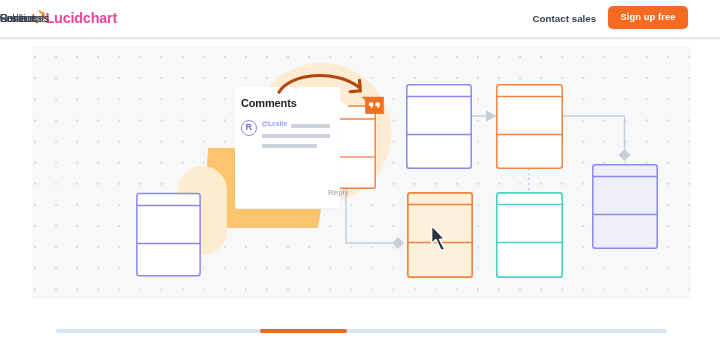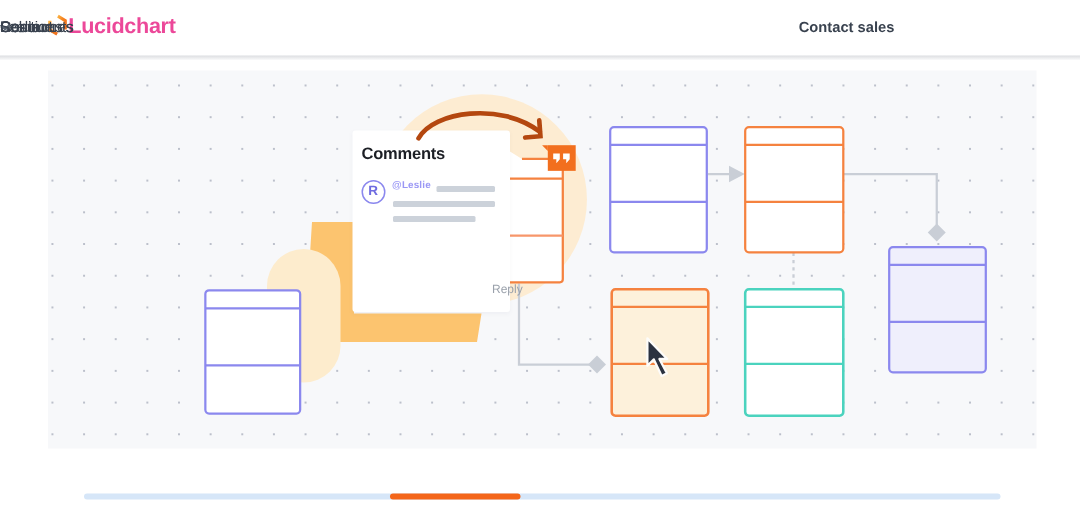--- a/index.html
+++ b/index.html
@@ -136,20 +136,23 @@
         </svg>
         <span class="nav-item">Resources</span>
         <svg class="chev" viewBox="0 0 7 4.2">
           <path d="M0.62 0.62 L3.5 3.58 L6.38 0.62" fill="none" stroke="#5a6572" stroke-width="1.1"></path>
         </svg>
         <span class="nav-item">Contact</span>
         <span class="nav-item">Solutions</span>
       </div>
 
     <span class="contact">Contact sales</span>
+    <div class="signup">
+      <span>Sign up free</span>
+    </div>
   </div>
 
   <div class="canvas">
     <div class="dots"></div>
 
     <svg class="svg-ill" viewBox="0 0 659 252">
 
       <circle cx="289.2" cy="86" r="70.1" fill="#fdecd2"></circle>
 
       <path d="M176 101 L204 101 L204 162 L289 162 L286 181 L171 181 Z" fill="#fcc46f"></path>

